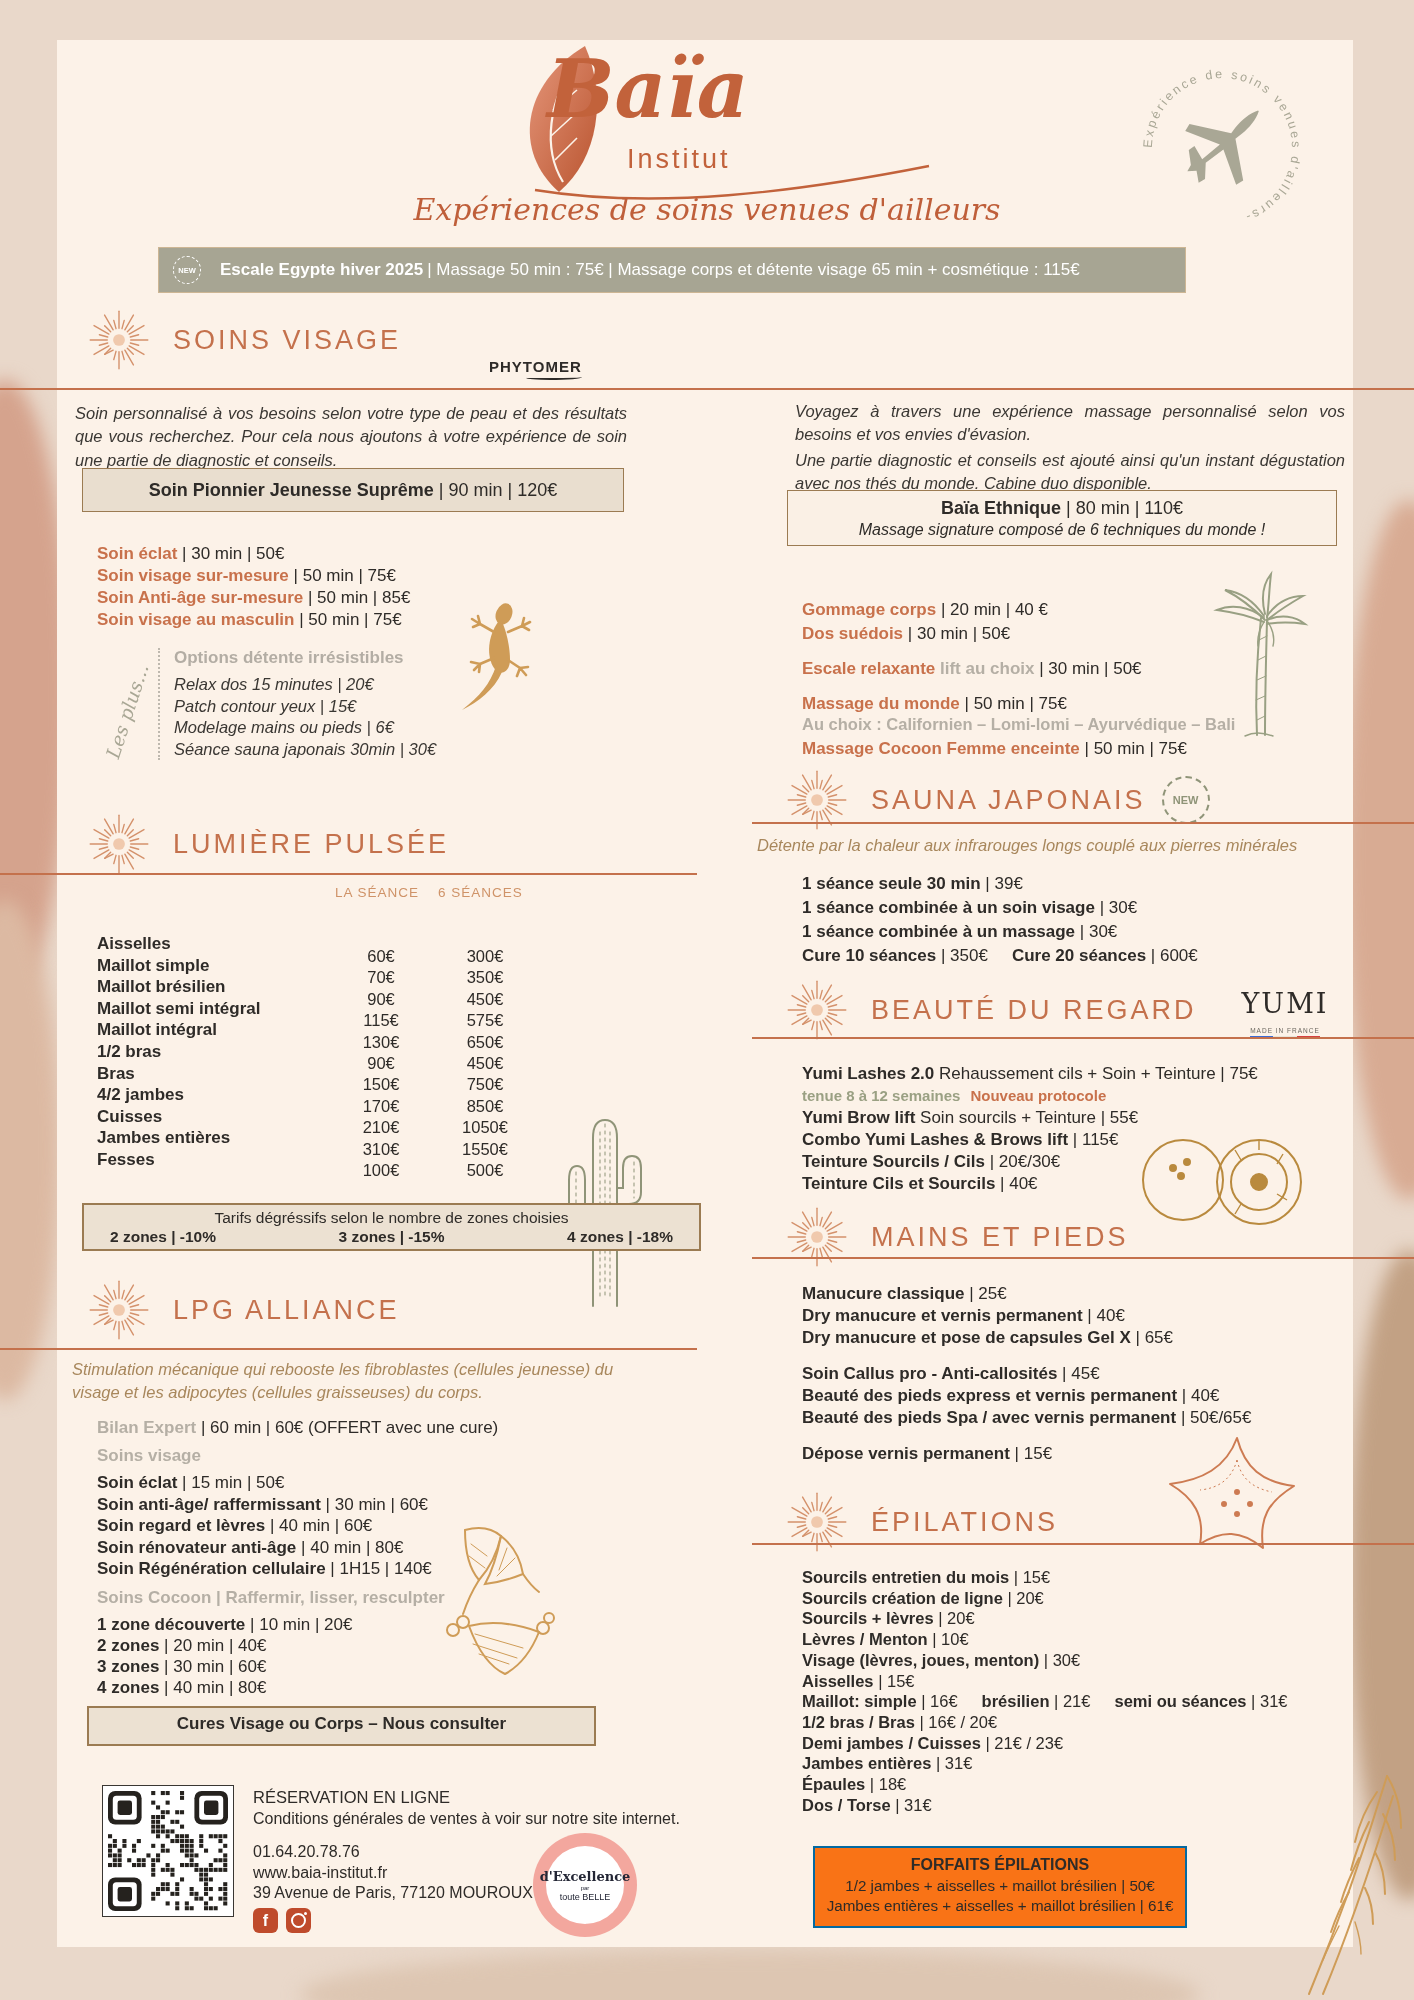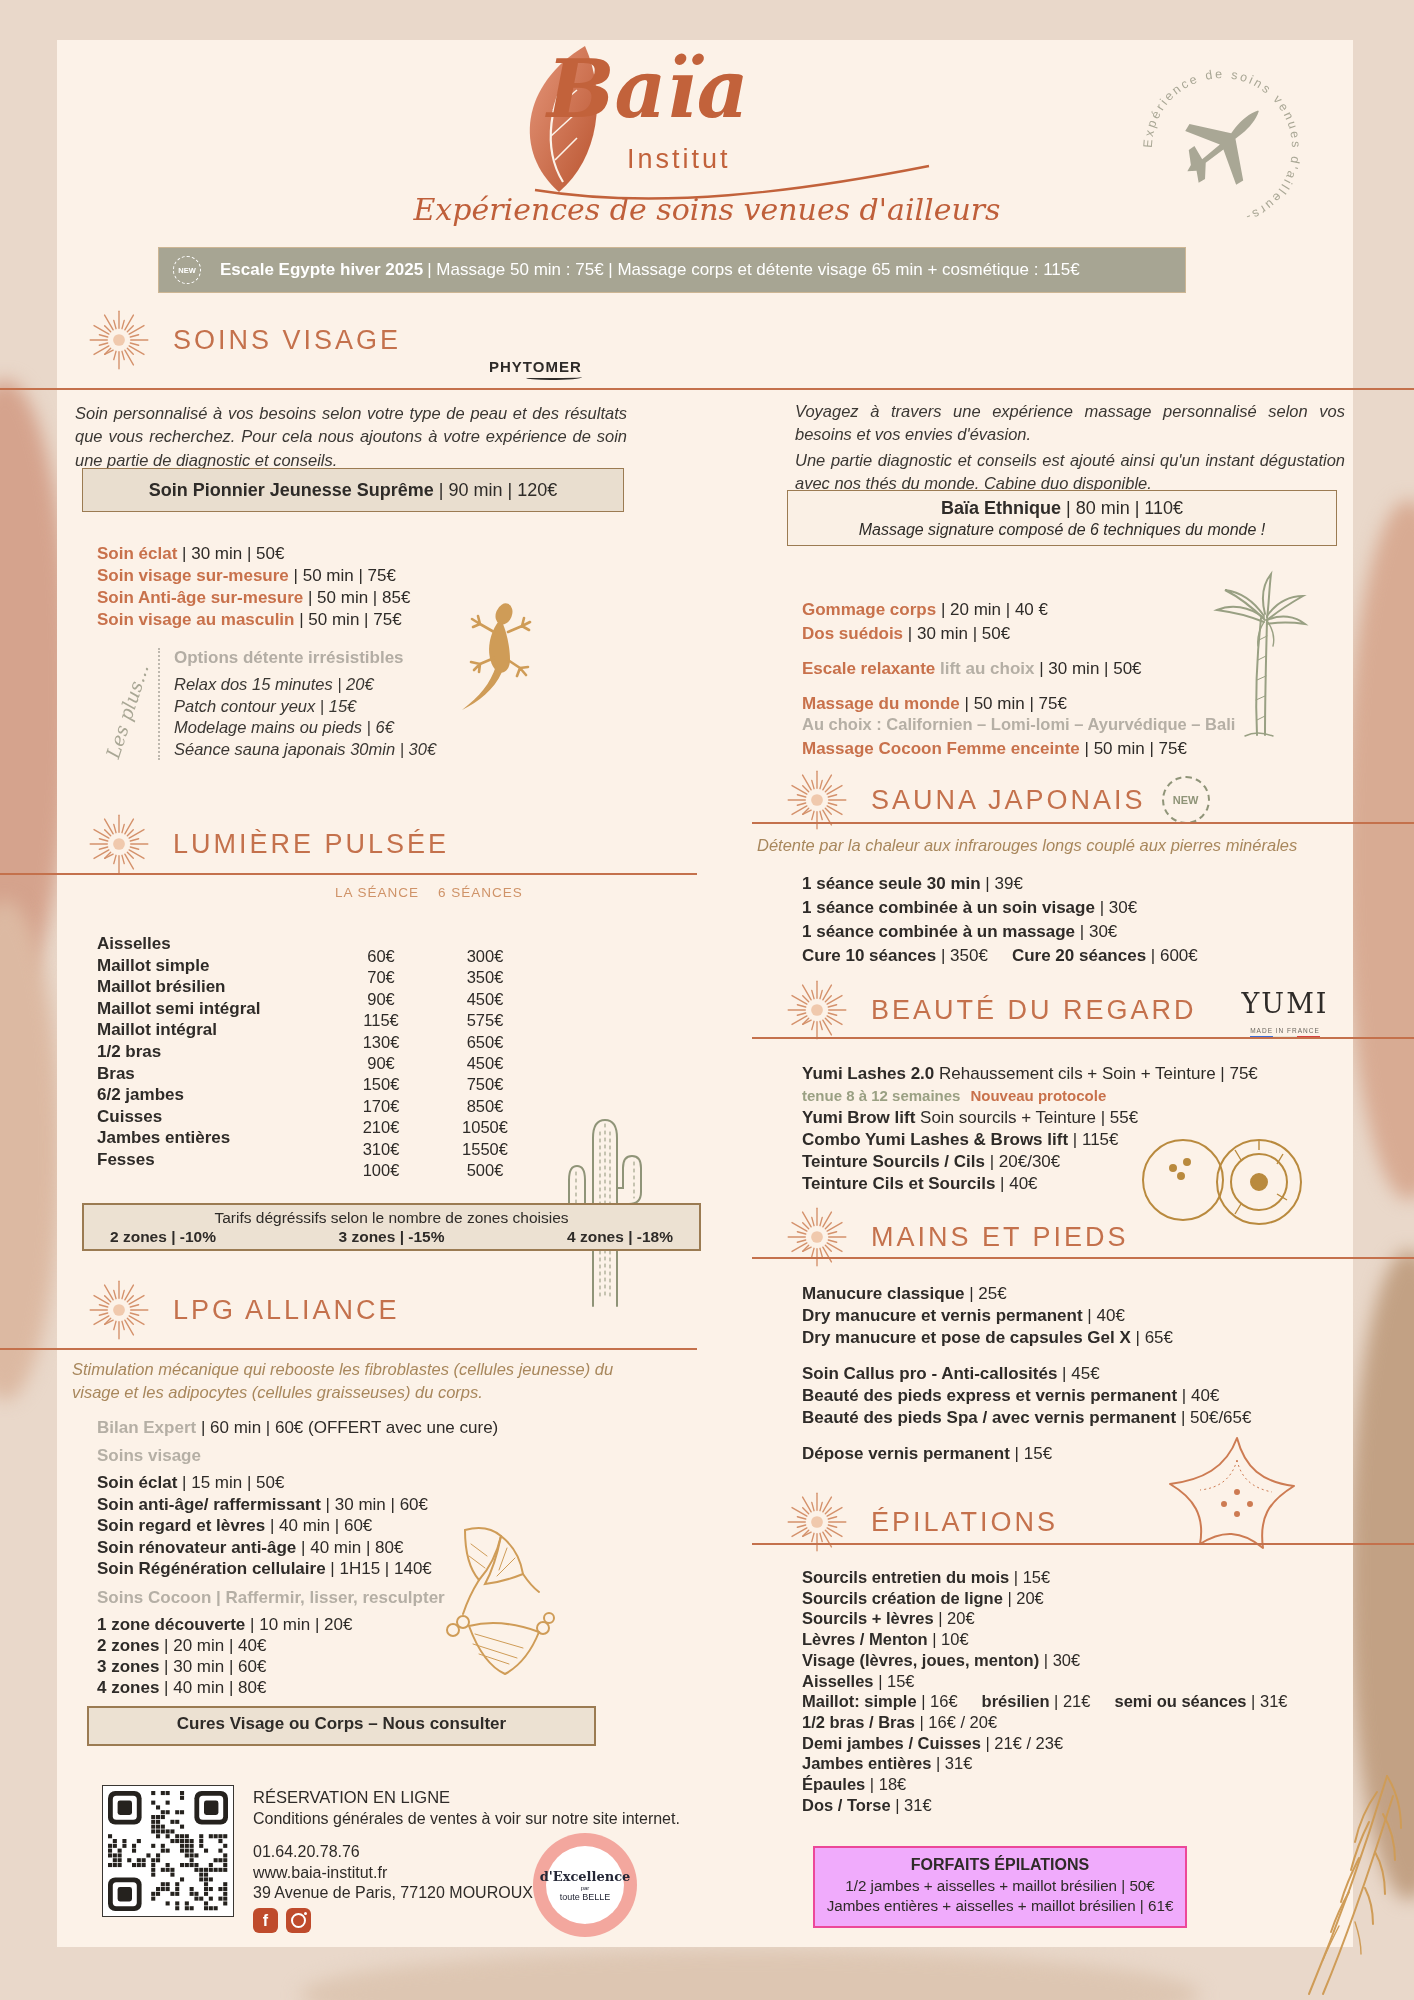--- a/index.html
+++ b/index.html
@@ -88,21 +88,21 @@
   
   .newseal{width:44px;height:44px;border:2px dashed #8f9478;border-radius:50%;margin-left:16px;
            display:flex;align-items:center;justify-content:center;color:#8f9478;font-size:11px;font-weight:bold;}
   .yumi{position:absolute;left:1178px;top:948px;width:100px;text-align:center;}
   .yumi .yt{font-size:27px;letter-spacing:2px;color:#2e2b28;font-family:"DejaVu Serif",serif;}
   .yumi .ys{font-size:6.5px;letter-spacing:1px;color:#6b675f;border-bottom:2px solid;
             border-image:linear-gradient(90deg,#3a6bd6 33%,#e8e4da 33% 66%,#d64040 66%) 1;padding-bottom:2px;}
   .note{font-size:15px;font-weight:bold;}
   .n1{color:#9aa083;}
   .n2{color:#c8714b;margin-left:10px;}
-  .forf{position:absolute;background:#f0abfc;border:2px solid #ec4899;text-align:center;box-sizing:border-box;}
+  .forf{position:absolute;background:#f97316;border:2px solid #0369a1;text-align:center;box-sizing:border-box;}
   .forf .ft{font-weight:bold;font-size:16px;margin:8px 0 2px 0;}
   .forf .fl{font-size:15.2px;line-height:20px;}
   .ill{position:absolute;}
 </style>
 </head>
 <body>
 
 <div class="page">
 
   <div class="blob" style="left:-60px;top:380px;width:130px;height:620px;background:#d5a38d;"></div>
@@ -251,21 +251,21 @@
       <span class="ch" style="left:341px;">6 SÉANCES</span>
       <div class="names">
 
       <div>Aisselles</div>
           <div>Maillot simple</div>
           <div>Maillot brésilien</div>
           <div>Maillot semi intégral</div>
           <div>Maillot intégral</div>
           <div>1/2 bras</div>
           <div>Bras</div>
-          <div>6/2 jambes</div>
+          <div>4/2 jambes</div>
           <div>Cuisses</div>
           <div>Jambes entières</div>
           <div>Fesses</div>
         </div>
       <div class="col" style="left:232px;">
 
       <div>60€</div>
           <div>70€</div>
           <div>90€</div>
           <div>115€</div>

